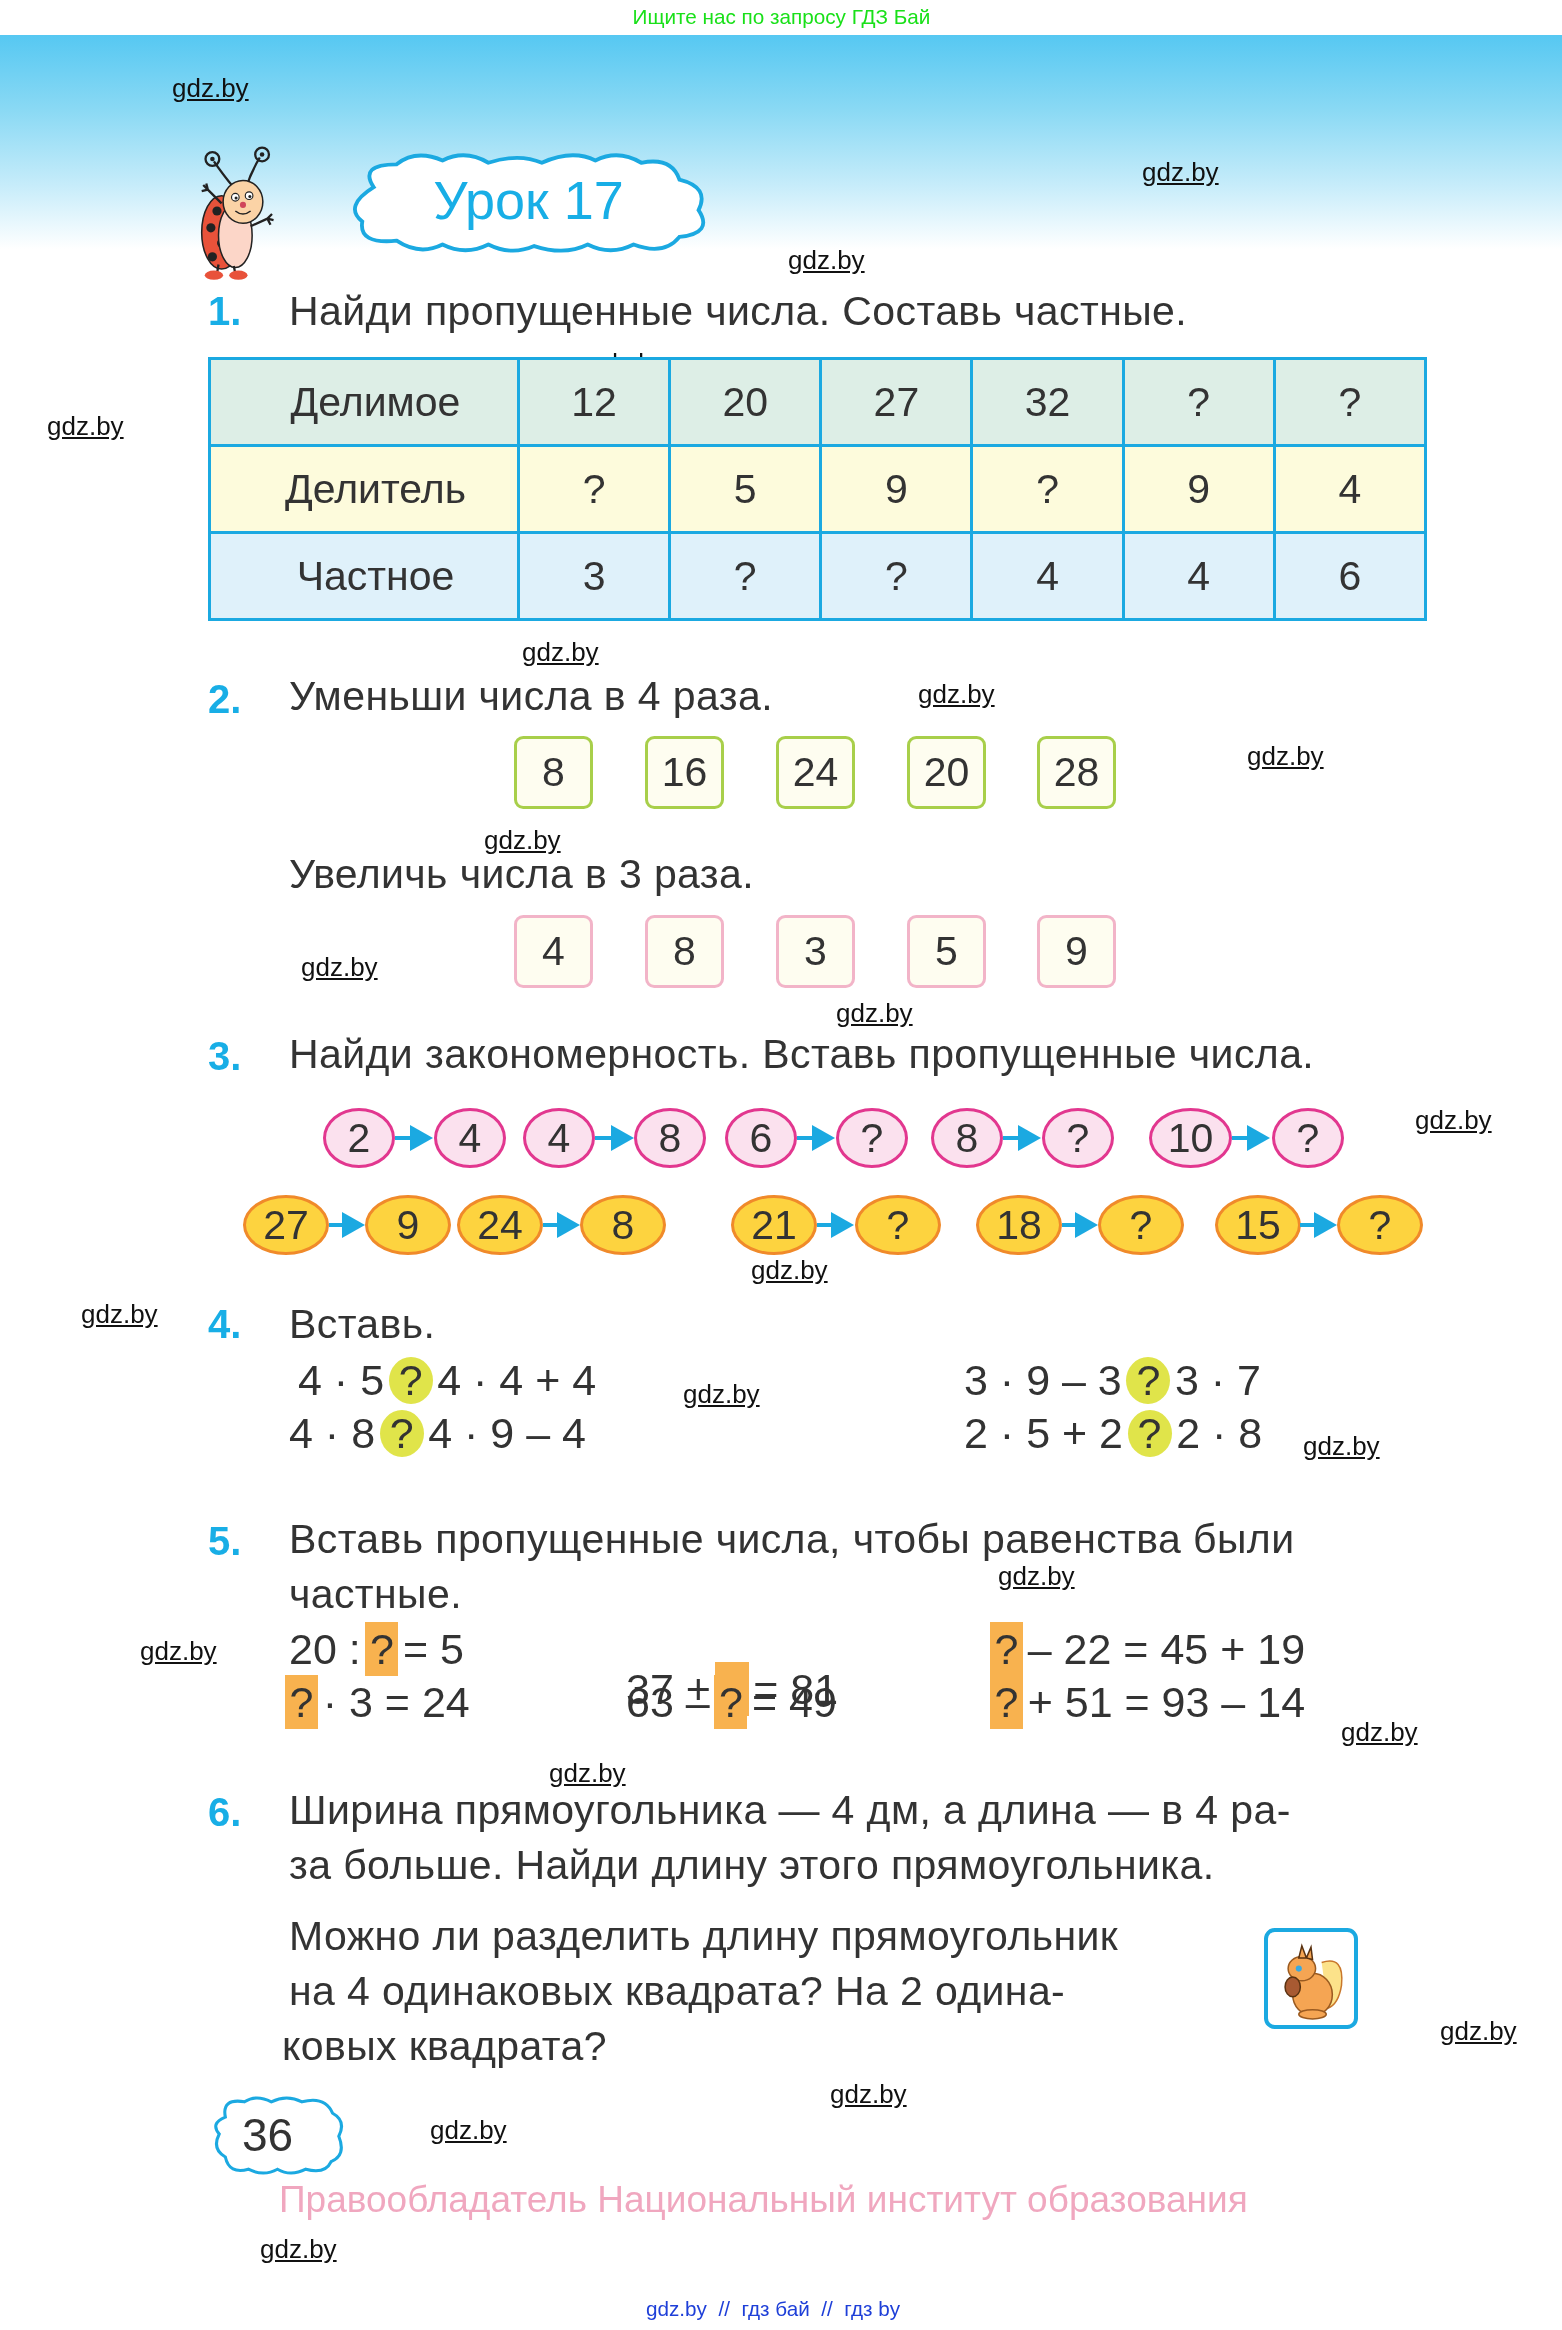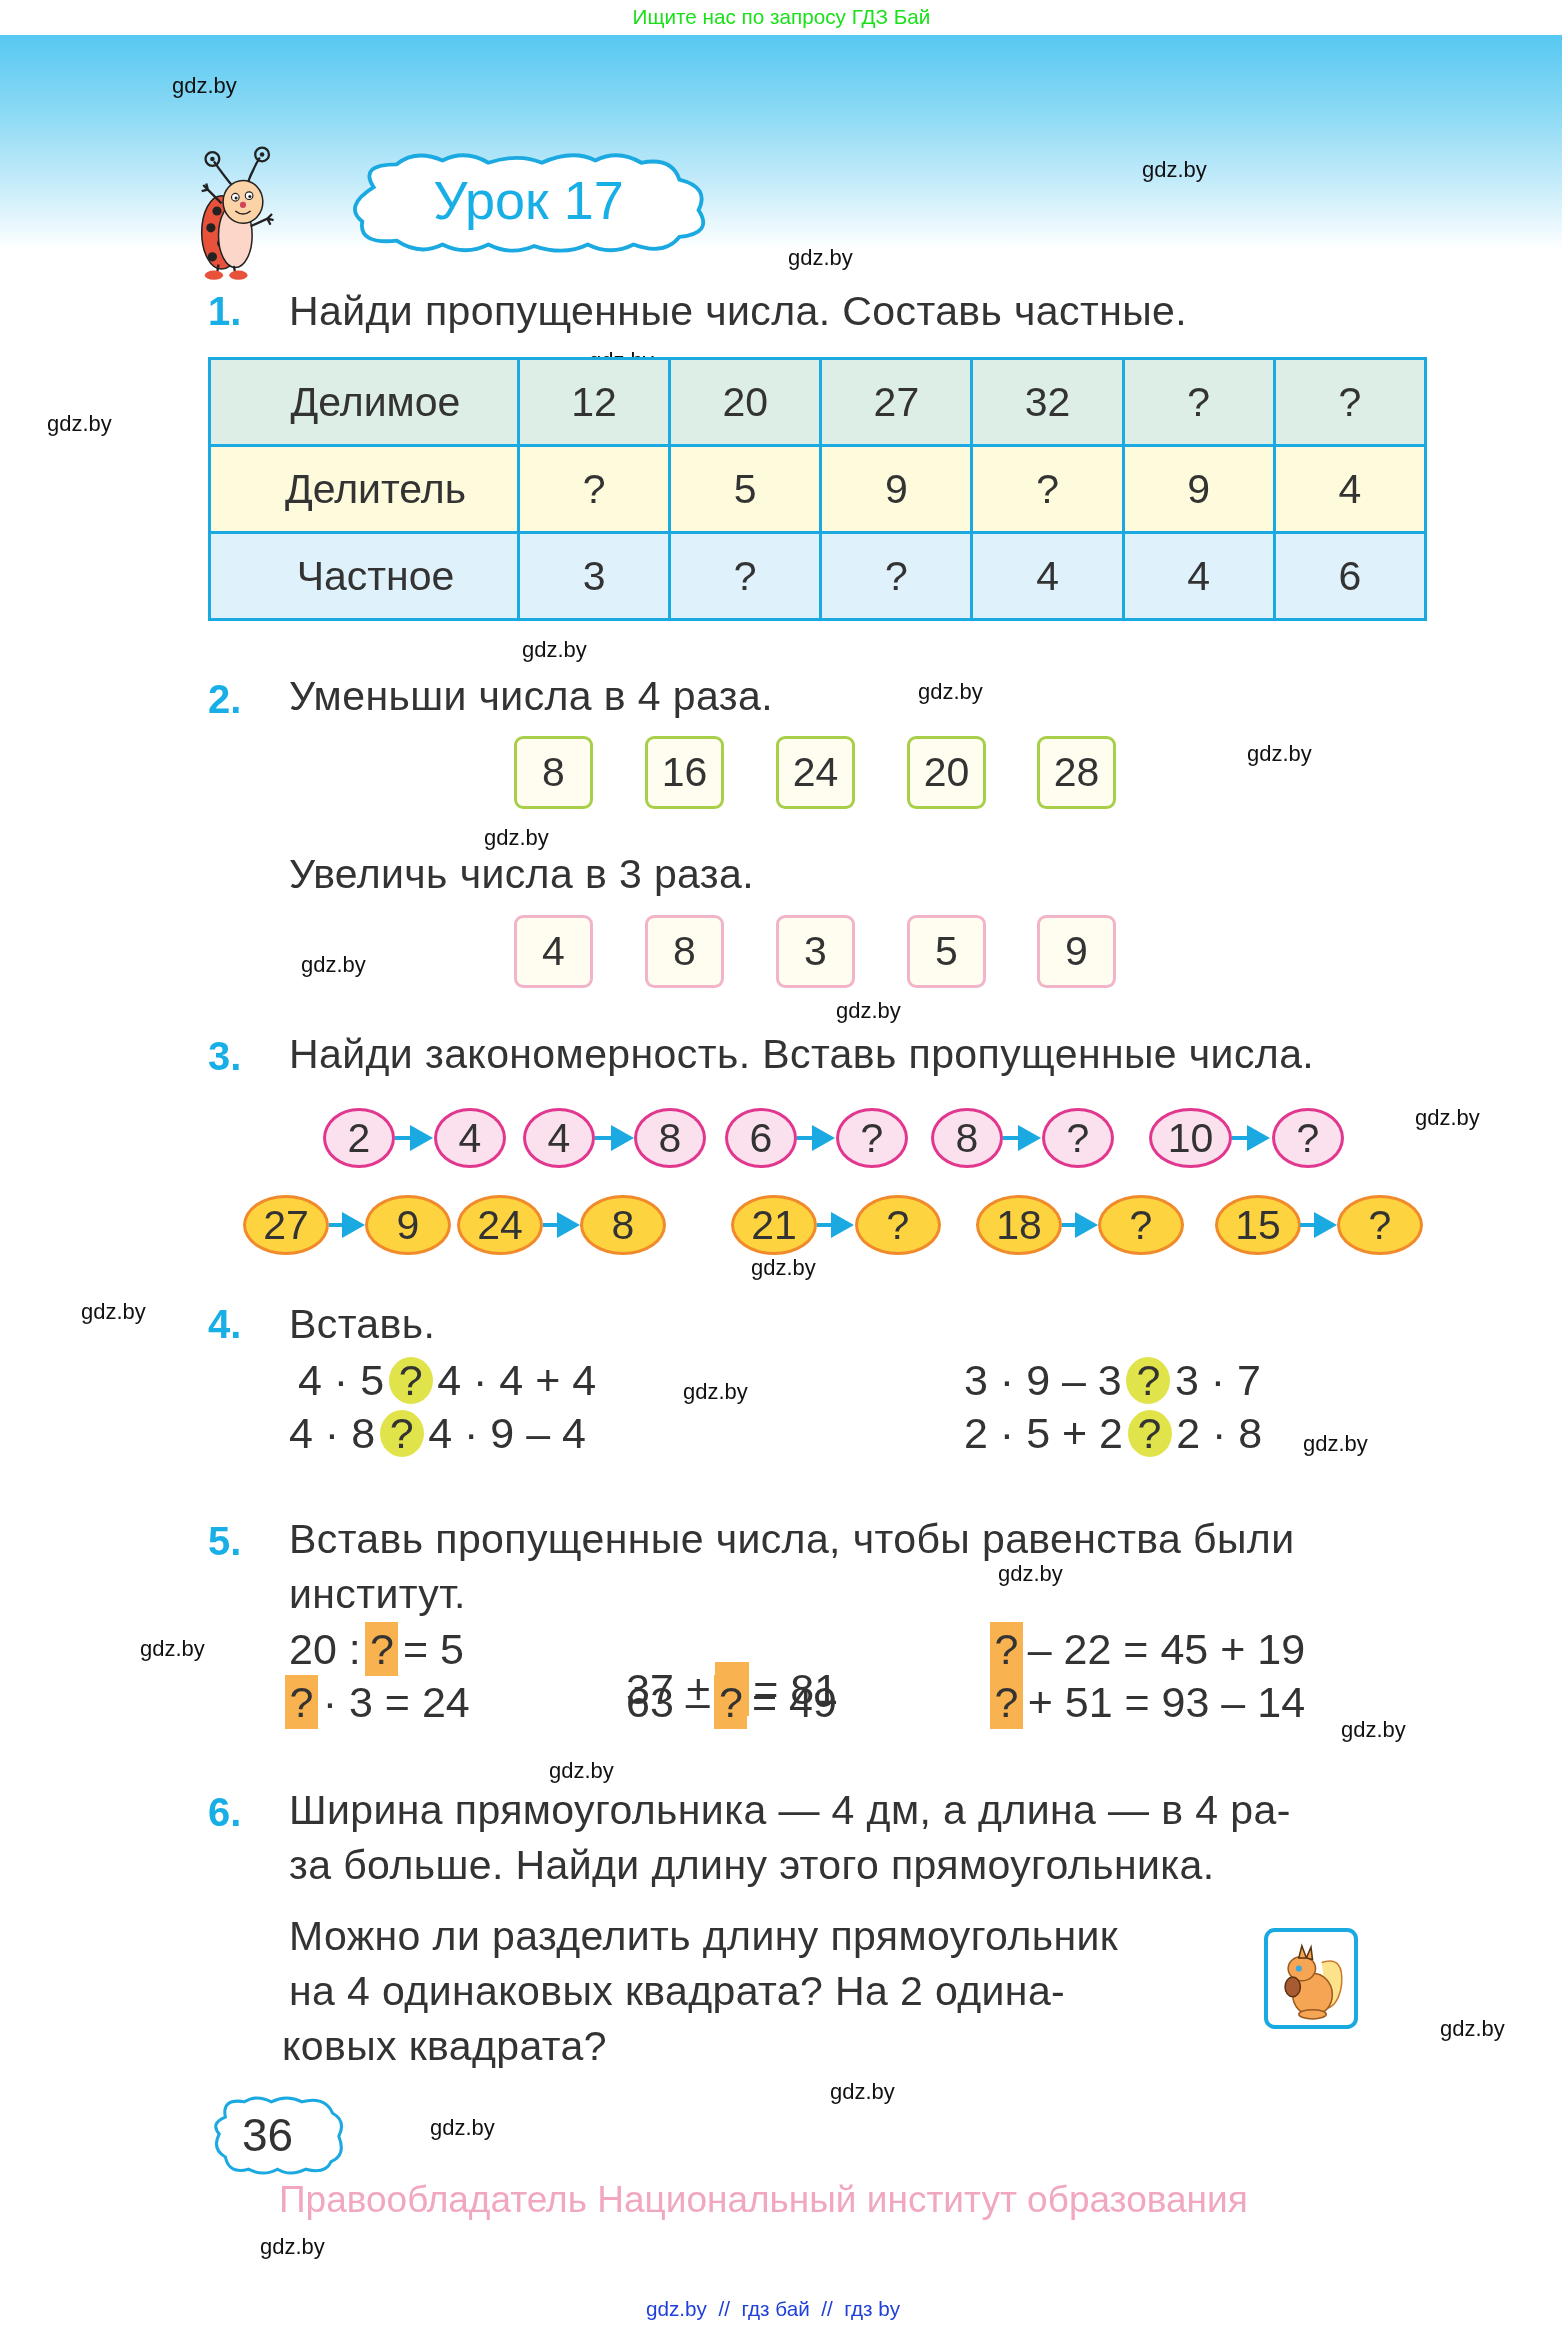--- a/index.html
+++ b/index.html
@@ -3,21 +3,21 @@
 <meta charset="utf-8">
 <style>
   html, body { margin:0; padding:0; }
   body { width:1563px; height:2330px; position:relative; background:#ffffff; overflow:hidden;
          font-family:"Liberation Sans", "DejaVu Sans", sans-serif; color:#333333; }
   .abs { position:absolute; }
   .topbar { left:0; top:0; width:1563px; height:35px; background:#ffffff; text-align:center; }
   .topbar span { font-size:20.7px; line-height:34px; color:#19e019; }
   .sky { left:0; top:35px; width:1563px; height:214px;
          background:linear-gradient(to bottom, #56c8f2 0%, #8ad9f4 35%, #c6ecfa 70%, #ffffff 100%); }
-  .wm { font-size:22px; color:#111111; white-space:nowrap; }
+  .wm { font-size:26px; color:#111111; white-space:nowrap;text-decoration:underline; }
   .ex-num { font-size:40px; font-weight:bold; color:#18aee6; }
   .ex-text { font-size:41px; color:#333333; white-space:nowrap; letter-spacing:0.4px; }
   .cloud-title { font-size:54px; color:#18aee6; }
   
   .tbl { left:208px; top:357px; width:1219px; height:264px; border-collapse:collapse; table-layout:fixed; }
   .tbl td { border:3.8px solid #1ba9e1; font-size:41px; color:#333; text-align:center; height:80px; padding:0; }
   .tbl td.hdr { text-align:center; padding-left:23px; width:283px; }
   .tbl tr.r0 td { background:#ddeee6; }
   .tbl tr.r1 td { background:#fdfbdc; }
   .tbl tr.r2 td { background:#dff1fa; }
@@ -241,21 +241,21 @@
   <span>3 · 7</span>
 </div>
 <div class="abs expr" style="left:964px;top:1406px;height:54px;">
   <span>2 · 5 + 2</span>
   <span class="hl-yellow">?</span>
   <span>2 · 8</span>
 </div>
 
 <div class="abs ex-num" style="left:208px;top:1519px;">5.</div>
 <div class="abs ex-text" style="left:289px;top:1516px;">Вставь пропущенные числа, чтобы равенства были</div>
-<div class="abs ex-text" style="left:289px;top:1571px;">институт.</div>
+<div class="abs ex-text" style="left:289px;top:1571px;">частные.</div>
 
 <div class="abs expr" style="left:289px;top:1622px;height:54px;">
   <span>20 :</span>
   <span class="hl-orange">?</span>
   <span>= 5</span>
 </div>
 <div class="abs expr" style="left:626px;top:1622px;height:54px;margin-top:40px;">
   <span>37 +</span>
   <span class="hl-orange">?</span>
   <span>= 81</span>

